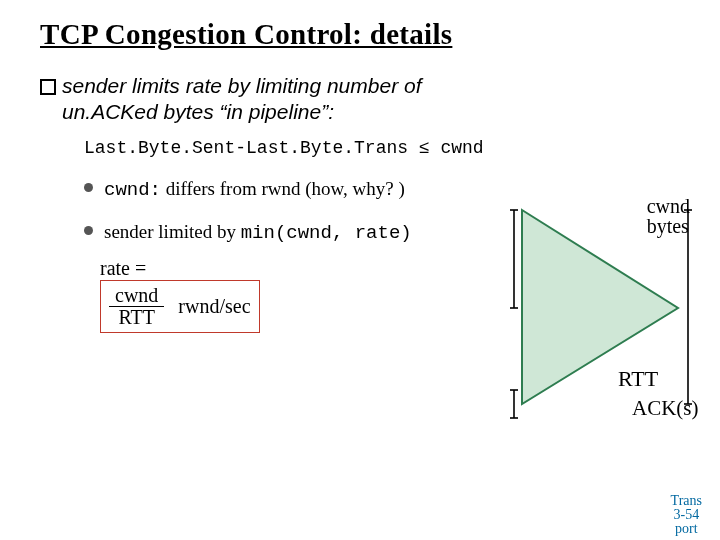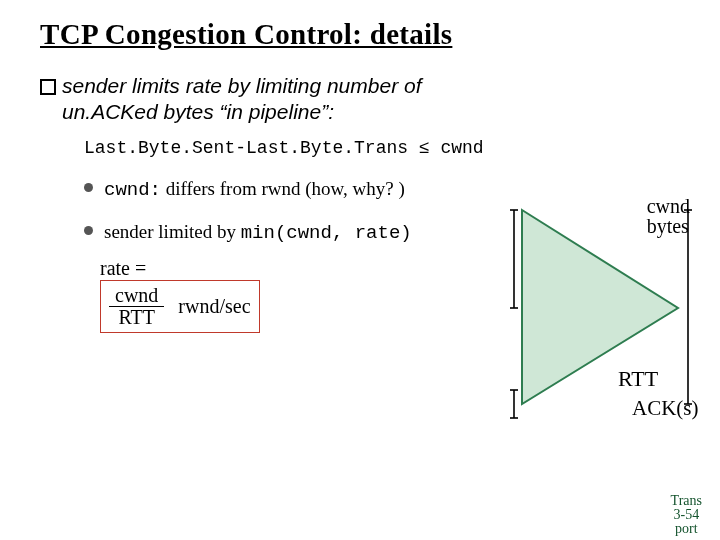--- a/index.html
+++ b/index.html
@@ -17,21 +17,21 @@
   .frac { display: inline-flex; flex-direction: column; align-items: center; font-family: "Times New Roman", serif; font-size: 20px; line-height: 1.05; }
   .frac .num { border-bottom: 1.5px solid #000; padding: 0 6px; }
   .frac .den { padding: 0 6px; }
   .units { font-family: "Times New Roman", serif; font-size: 20px; padding-left: 14px; }
   .rate-box { border: 1.5px solid #c0392b; padding: 4px 8px; display: flex; align-items: center; }
   .diagram { position: absolute; right: 0; top: 190px; width: 216px; height: 260px; }
   .tri { position: absolute; left: 0; top: 14px; }
   .cwnd-label { position: absolute; right: 30px; top: 6px; font-family: "Times New Roman", serif; font-size: 20px; text-align: left; line-height: 1; }
   .rtt-label { position: absolute; left: 114px; top: 176px; font-family: "Times New Roman", serif; font-size: 22px; }
   .ack-label { position: absolute; left: 128px; top: 206px; font-family: "Times New Roman", serif; font-size: 21px; }
-  .footer { position: absolute; right: 18px; bottom: 4px; font-family: "Comic Sans MS", cursive; font-size: 14px; color: #14532d; text-align: center; line-height: 1; }
+  .footer { position: absolute; right: 18px; bottom: 4px; font-family: "Comic Sans MS", cursive; font-size: 14px; color: #0369a1; text-align: center; line-height: 1; }
 </style>
 </head>
 <body>
 <div class="slide">
 
   <div class="title">TCP Congestion Control: details</div>
 
   <div class="bullet">
     <span>sender limits rate by limiting number of un.ACKed bytes “in pipeline”:</span>
   </div>

